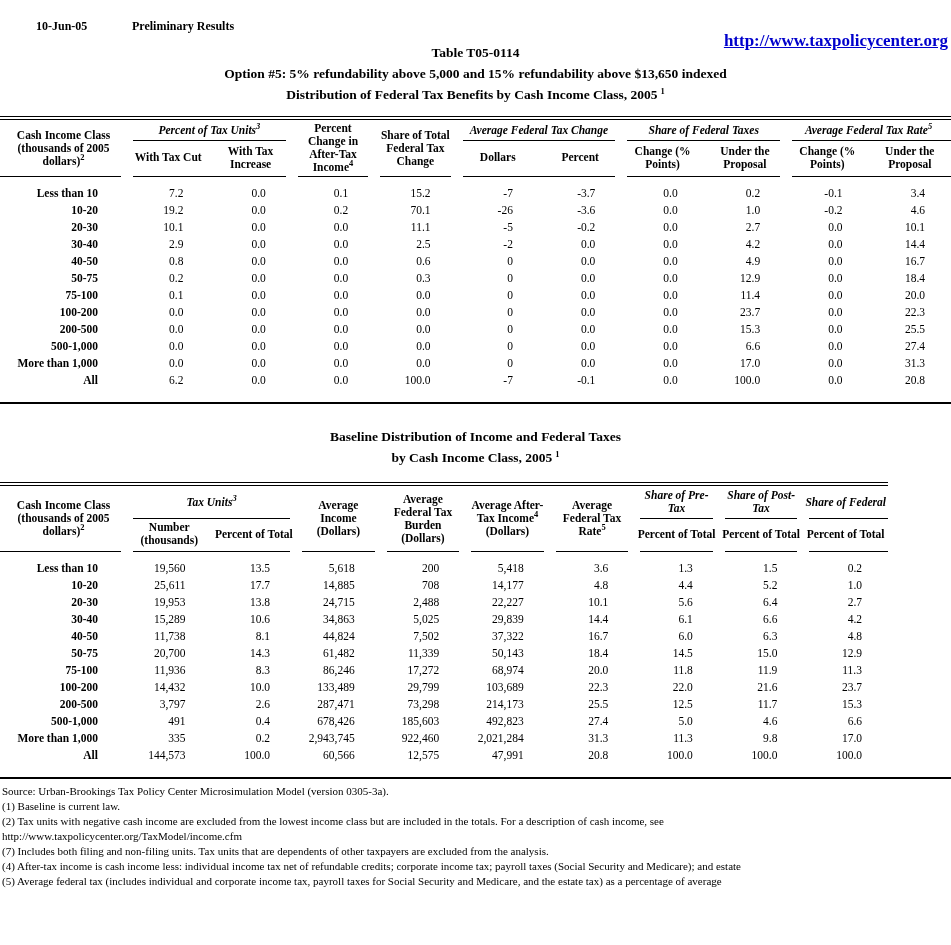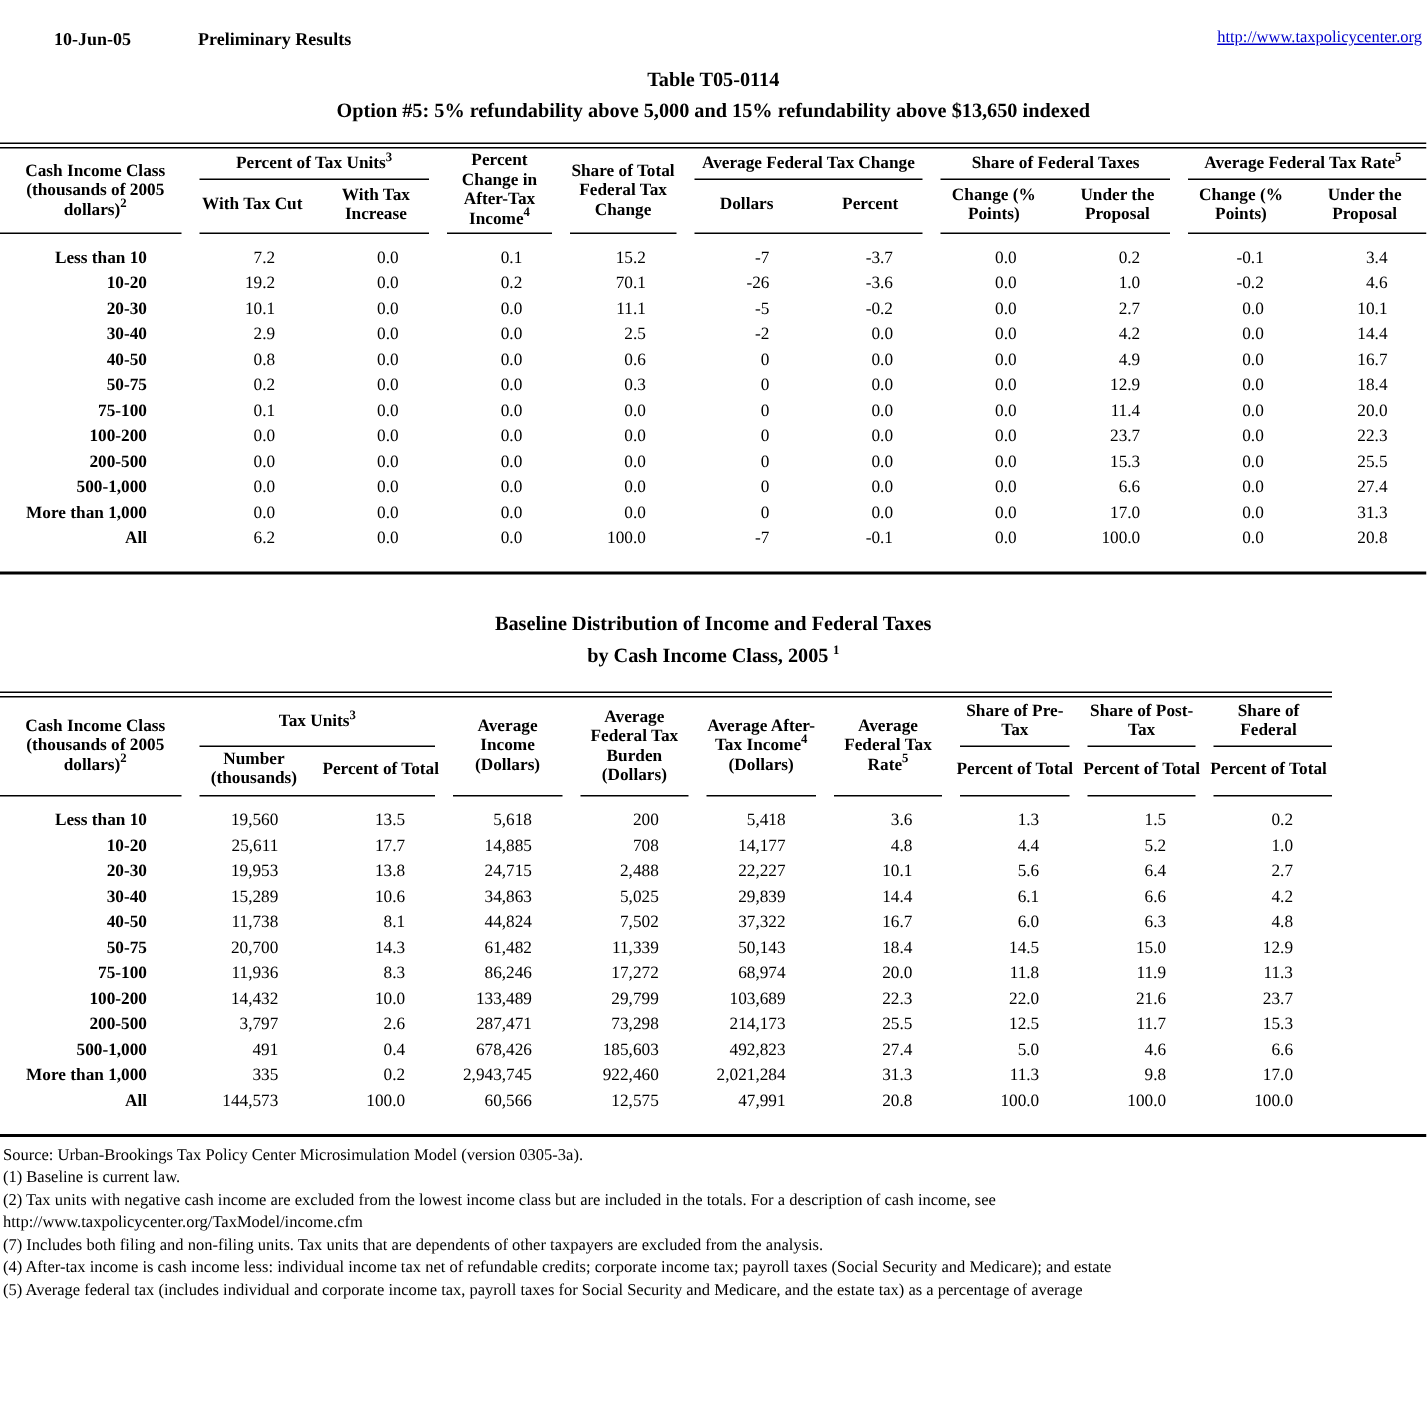--- a/index.html
+++ b/index.html
@@ -1,33 +1,33 @@
 <!DOCTYPE html>
 <html><head>
 <meta charset="utf-8">
 <style>
   html,body{margin:0;padding:0;background:#fff;}
   body{width:951px;height:945px;overflow:hidden;color:#000;
        font-family:"Liberation Serif","DejaVu Serif",serif;}
   .topbar{position:relative;height:18px;margin-top:19px;font-size:12px;font-weight:bold;}
   .topbar .date{position:absolute;left:36px;top:0;}
   .topbar .status{position:absolute;left:132px;top:0;}
-  .topbar a{position:absolute;right:3px;top:0;font-weight:normal;font-size:11px;
+  .topbar a{position:absolute;right:3px;top:12px;font-weight:bold;font-size:17px;
             color:#0000cc;text-decoration:underline;}
   .titles{text-align:center;margin-top:5px;font-size:13.5px;font-weight:bold;line-height:21px;}
   sup{font-size:8.5px;vertical-align:super;line-height:0;font-weight:bold;}
   .titles sup{margin-left:3px;}
   .dbl{height:2px;border-top:1px solid #000;border-bottom:1px solid #000;}
   .heavy{border-top:2px solid #000;height:0;}
   table{border-collapse:collapse;table-layout:fixed;}
   .t1{width:951px;}
   .t2{width:888px;}
   th,td{font-size:11.5px;padding:0;}
   thead th{font-weight:bold;text-align:center;vertical-align:middle;line-height:13px;}
-  th.g{padding:3px 2px;}
+  th.g{padding:3px 2px;font-style:italic;}
   th.sub{padding:2px 2px 4px 2px;}
   th.tall{padding:2px 3px;}
   tr.rules td{padding:0;height:1px;}
   .rule{height:1px;background:#000;margin:0 6px;}
   .rule.fl{margin-left:0;}
   .rule.fr{margin-right:0;}
   tbody td{height:17px;line-height:17px;white-space:nowrap;}
   tbody::before{content:"";display:table-row;height:8px;}
   td.row-label{font-weight:bold;text-align:right;padding-right:29px;}
   td.num{text-align:right;padding-right:26px;}
@@ -43,20 +43,21 @@
 
 <div class="topbar">
   <span class="date">10-Jun-05</span>
   <span class="status">Preliminary Results</span>
   <a href="#">http://www.taxpolicycenter.org</a>
 </div>
 
 <div class="titles">
   <div>Table T05-0114</div>
   <div>Option #5: 5% refundability above 5,000 and 15% refundability above $13,650 indexed</div>
+  <div><span>Distribution of Federal Tax Benefits by Cash Income Class, 2005</span><sup>1</sup></div>
 </div>
 
 <div class="dbl gap1" style="margin-top:11px;"></div>
 <table class="t1">
   <colgroup>
     <col style="width:127px">
       <col>
       <col>
       <col>
       <col>

